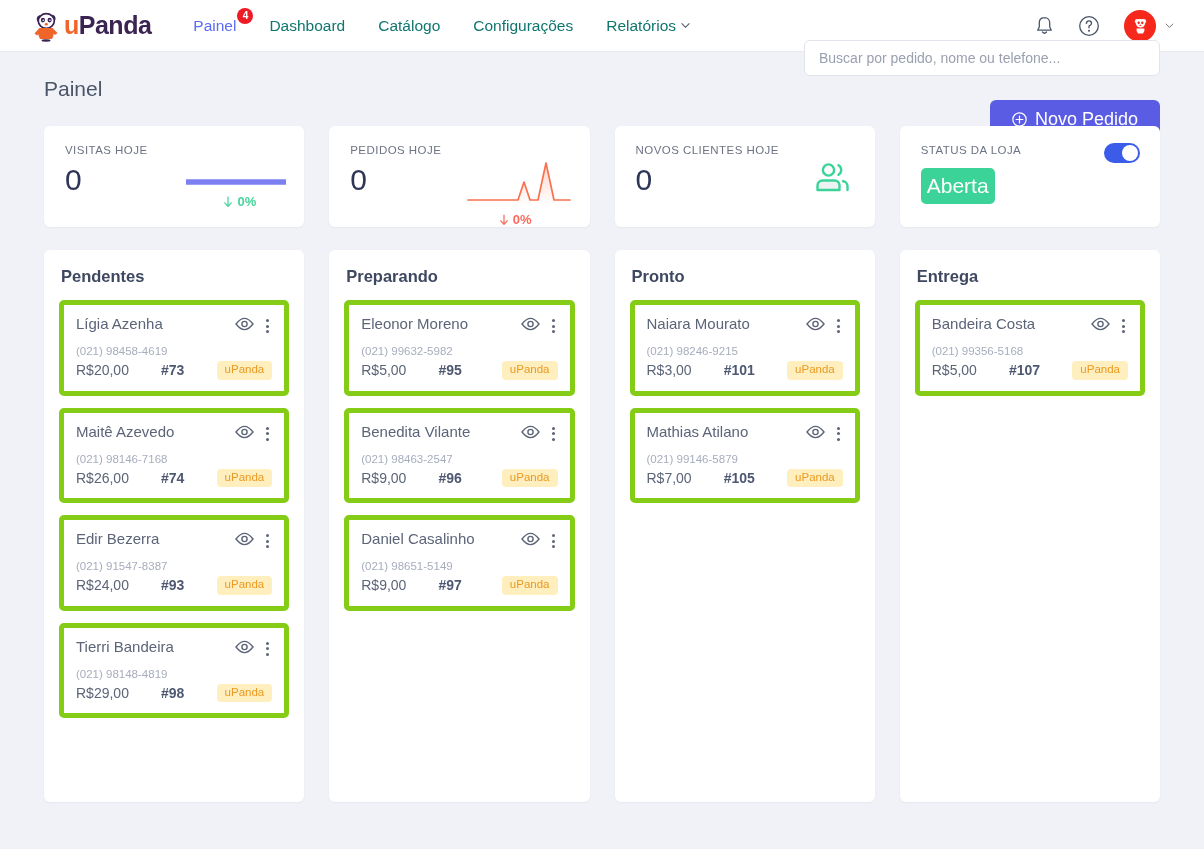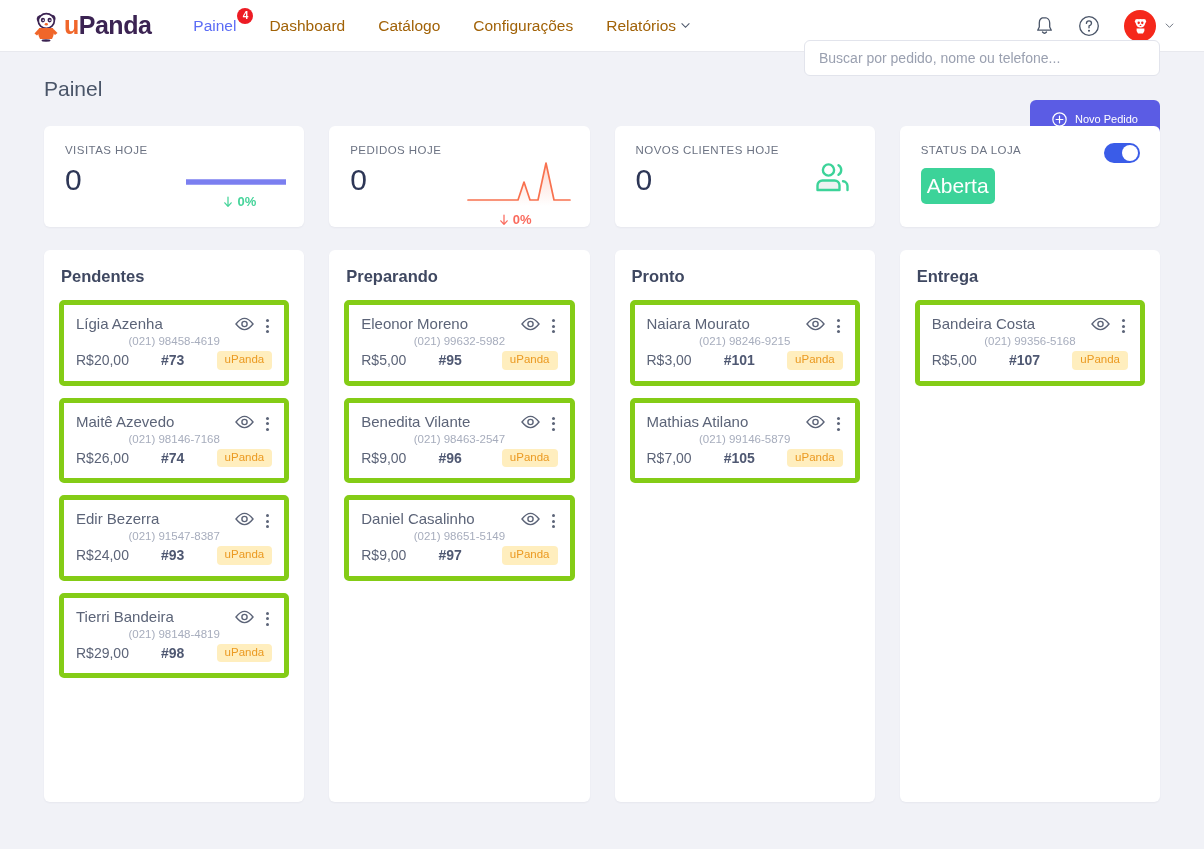--- a/index.html
+++ b/index.html
@@ -34,21 +34,21 @@
   .brand-u { color: #f0662a; }
   .brand-panda { color: #3b2352; }
 
   .nav-links {
     display: flex; align-items: center;
     margin-left: 42px;
     gap: 33px;
   }
   .nav-link {
     font-size: 15.5px;
-    color: #a16207;
+    color: #0f766e;
     position: relative;
     cursor: pointer;
     white-space: nowrap;
     display: flex; align-items: center; gap: 5px;
   }
   .nav-link.active { color: #5b6cf5; }
   .nav-badge {
     position: absolute;
     top: -9px; right: -17px;
     min-width: 16px; height: 16px;
@@ -101,21 +101,21 @@
     font-family: "Liberation Sans", sans-serif;
     outline: none;
   }
   .search-input::placeholder { color: #9aa0b0; }
   .btn-primary {
     height: 38px;
     background: #5b5ce4;
     color: #fff;
     border: none; border-radius: 6px;
     padding: 0 22px;
-    font-size: 11px;
+    font-size: 18px;
     display: flex; align-items: center; gap: 8px;
     cursor: pointer;
     font-family: "Liberation Sans", sans-serif;
   }
   .plus-circle { width: 15px; height: 15px; }
 
   
   .stats {
     display: grid;
     grid-template-columns: repeat(4, 1fr);
@@ -205,21 +205,21 @@
   .oc-name {
     font-size: 15px; color: #5c6478; font-weight: 400;
     line-height: 1.15;
     flex: 1 1 auto;
   }
   .oc-actions { display: flex; align-items: center; gap: 9px; padding-top: 2px; }
   .eye-icon { cursor: pointer; }
   .dots { cursor: pointer; display: flex; flex-direction: column; gap: 2.5px; align-items: center; padding: 0 3px;}
   .dots i { width: 3px; height: 3px; border-radius: 50%; background: #5c6478; display: block; }
   .oc-phone {
-    font-size: 11.5px; color: #a7adbd; margin-top: 0; text-align: center;
+    font-size: 11.5px; color: #a7adbd; margin-top: 10px;
   }
   .oc-row3 {
     display: flex; align-items: center; margin-top: 4px;
   }
   .oc-price { font-size: 14px; color: #5c6478; }
   .oc-num { font-size: 14px; color: #4f5872; font-weight: 700; margin-left: 32px; }
   .oc-tag {
     margin-left: auto;
     background: #ffeebe;
     color: #eb9a22;

